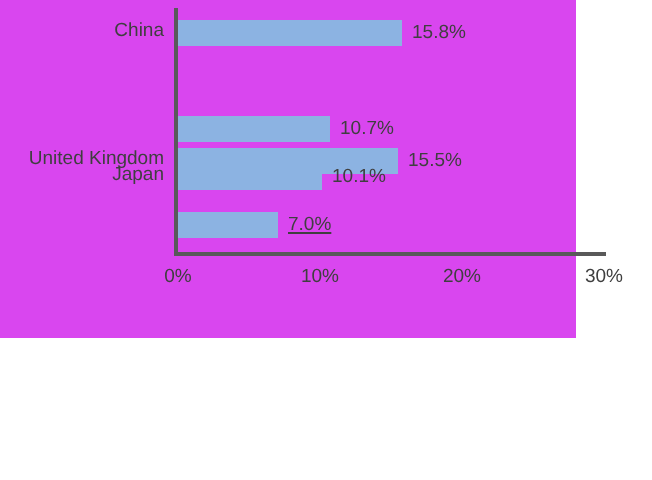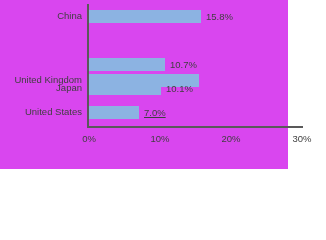--- a/index.html
+++ b/index.html
@@ -96,35 +96,35 @@
 
   <div class="bar-row" style="top:6px;">
     <span class="cat-label">China</span>
     <div class="bar" style="width: 112px; background: rgb(140, 179, 226);"></div>
     <span class="bar-value" style="left: 206px;">15.8%</span>
   </div>
 
   <div class="bar-row" style="top:30px;margin-top:40px;">
     <span class="cat-label">United Kingdom</span>
     <div class="bar" style="width: 110px; background: rgb(140, 179, 226);"></div>
+    <span class="bar-value" style="left: 204px;">15.5%</span>
   </div>
 
   <div class="bar-row" style="top:54px;">
     <div class="bar" style="width: 76px; background: rgb(140, 179, 226);"></div>
     <span class="bar-value" style="left: 170px;">10.7%</span>
   </div>
 
   <div class="bar-row" style="top:78px;">
     <span class="cat-label">Japan</span>
     <div class="bar" style="width: 72px; background: rgb(140, 179, 226);"></div>
     <span class="bar-value" style="left: 166px;">10.1%</span>
   </div>
 
   <div class="bar-row" style="top:102px;">
-    <span class="cat-label">United States</span>
     <div class="bar" style="width: 50px; background: rgb(140, 179, 226);"></div>
     <span class="bar-value" style="left: 144px; text-decoration: underline;">7.0%</span>
   </div>
 
   <span class="x-tick-label" style="left:69px;">0%</span>
   <span class="x-tick-label" style="left:140px;">10%</span>
   <span class="x-tick-label" style="left:211px;">20%</span>
   <span class="x-tick-label" style="left:282px;">30%</span>
 
 </div>

